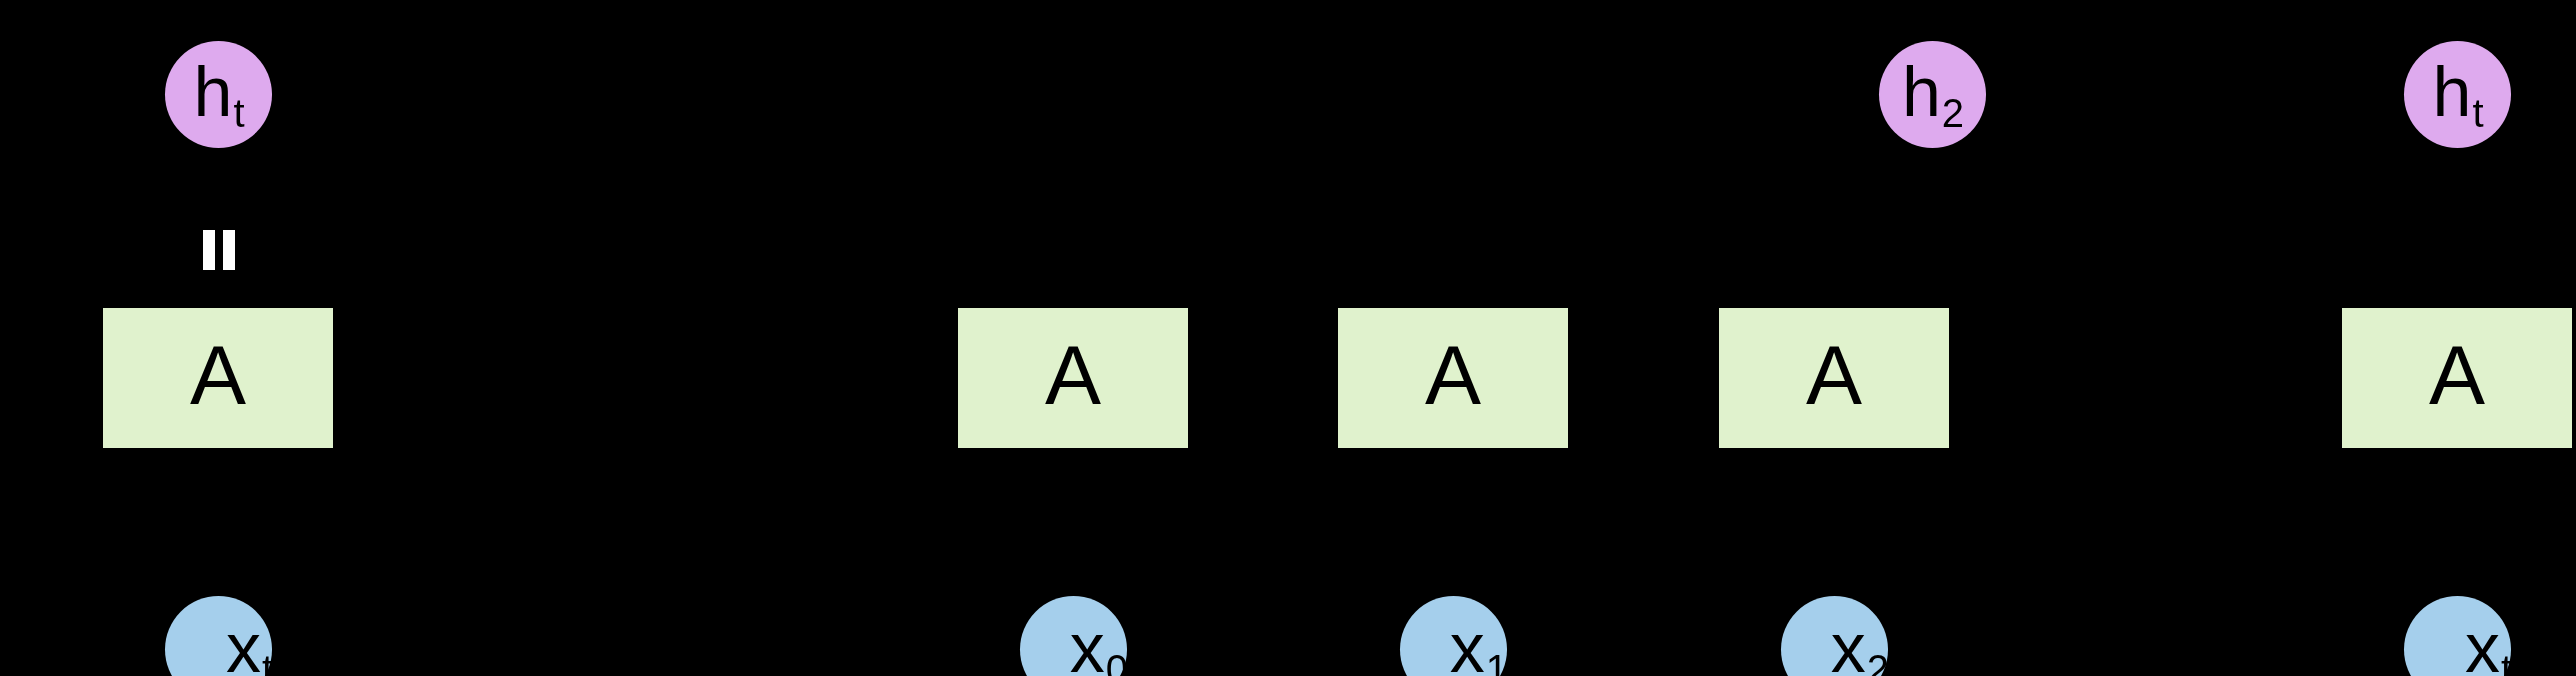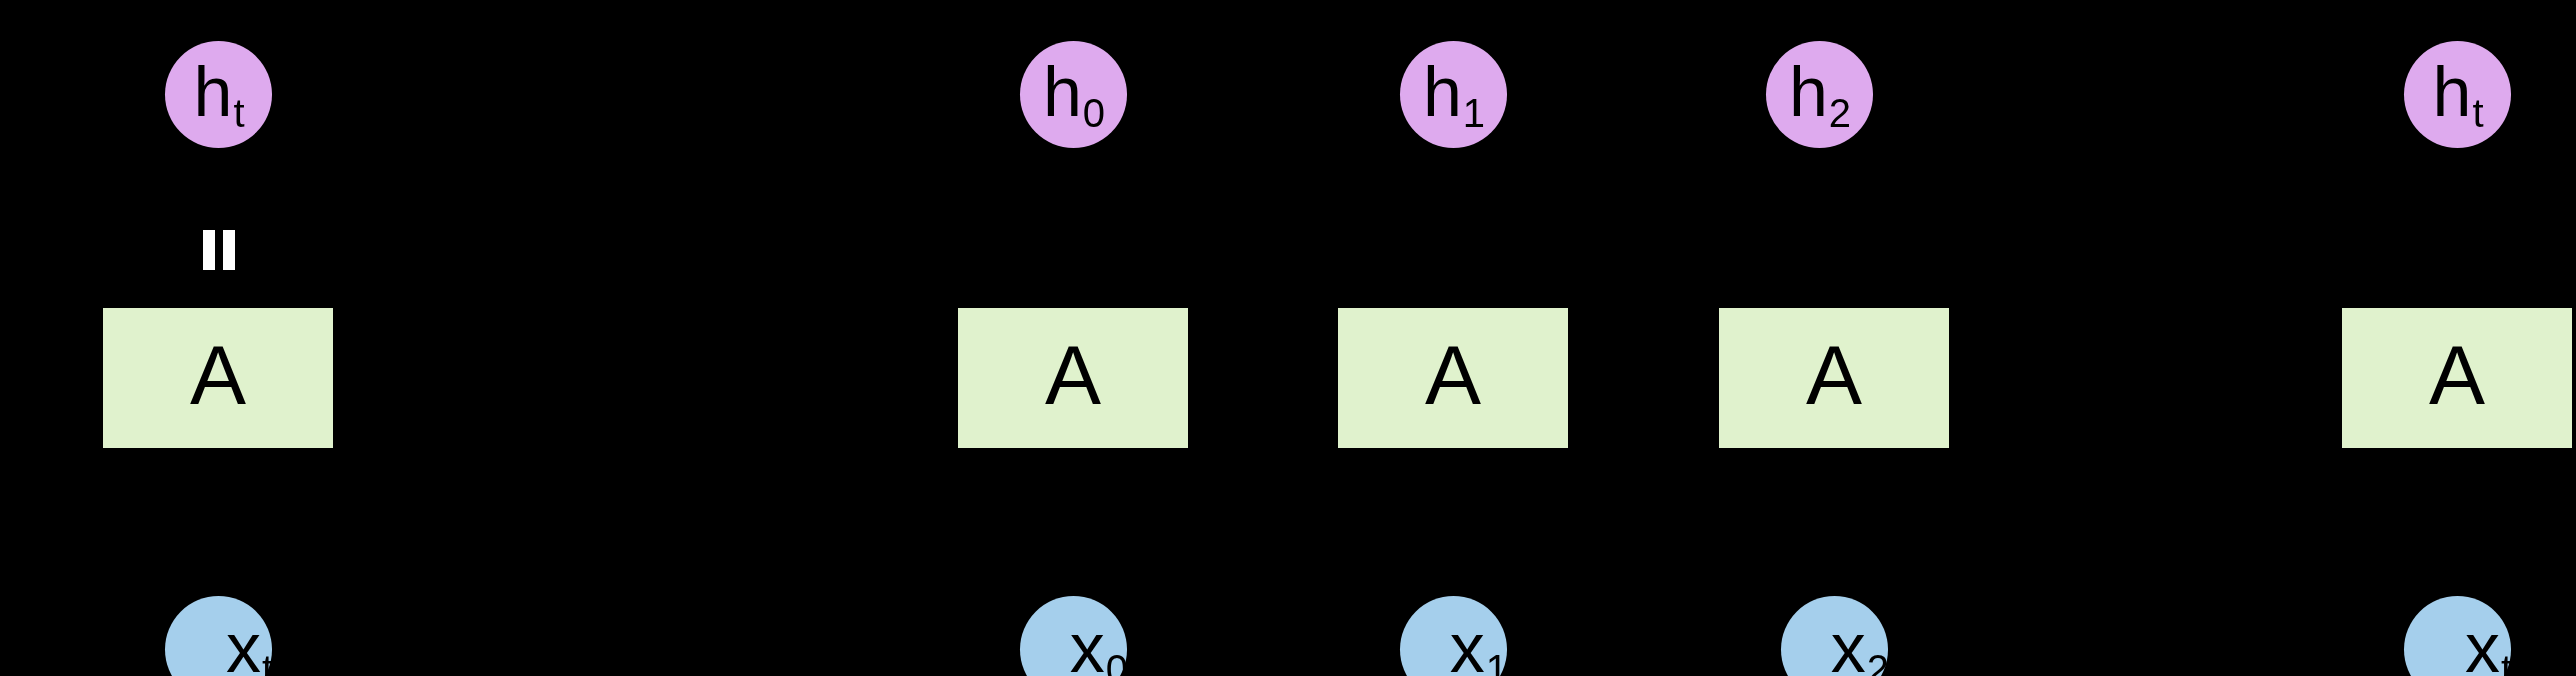--- a/index.html
+++ b/index.html
@@ -116,41 +116,35 @@
   </div>
 
   <div class="cell" style="left:103px; top:276px; width:230px; height:140px;">
     <span class="cell-label">A</span>
   </div>
 
   <div class="node node-input" style="left:165px; top:564px; width:107px; height:107px;">
     <span class="node-label"><span>x</span><span class="sub">t</span></span>
   </div>
 
-  <div class="node node-hidden" style="left:1020px; top:8.6px; width:107px; height:107px;">
-    <span class="node-label"><span>h</span><span class="sub">0</span></span>
-  </div>
   <div class="cell" style="left:958px; top:276px; width:230px; height:140px;">
     <span class="cell-label">A</span>
   </div>
   <div class="node node-input" style="left:1020px; top:564px; width:107px; height:107px;">
     <span class="node-label"><span>x</span><span class="sub">0</span></span>
   </div>
 
-  <div class="node node-hidden" style="left:1400px; top:8.6px; width:107px; height:107px;">
-    <span class="node-label"><span>h</span><span class="sub">1</span></span>
-  </div>
   <div class="cell" style="left:1338px; top:276px; width:230px; height:140px;">
     <span class="cell-label">A</span>
   </div>
   <div class="node node-input" style="left:1400px; top:564px; width:107px; height:107px;text-decoration:underline;">
     <span class="node-label"><span>x</span><span class="sub">1</span></span>
   </div>
 
-  <div class="node node-hidden" style="left:1766px; top:8.6px; width:107px; height:107px;">
+  <div class="node node-hidden" style="left:1879px; top:8.6px; width:107px; height:107px;">
     <span class="node-label"><span>h</span><span class="sub">2</span></span>
   </div>
   <div class="cell" style="left:1719px; top:276px; width:230px; height:140px;">
     <span class="cell-label">A</span>
   </div>
   <div class="node node-input" style="left:1781px; top:564px; width:107px; height:107px;">
     <span class="node-label"><span>x</span><span class="sub">2</span></span>
   </div>
 
   <div class="node node-hidden" style="left:2404px; top:8.6px; width:107px; height:107px;">

